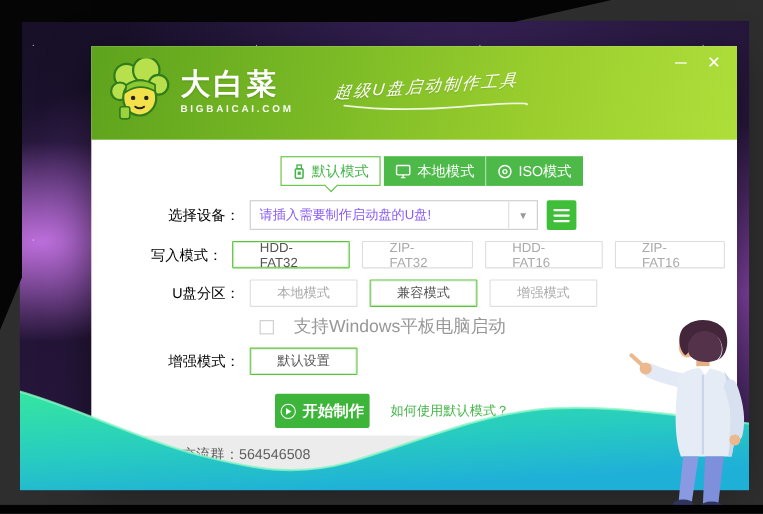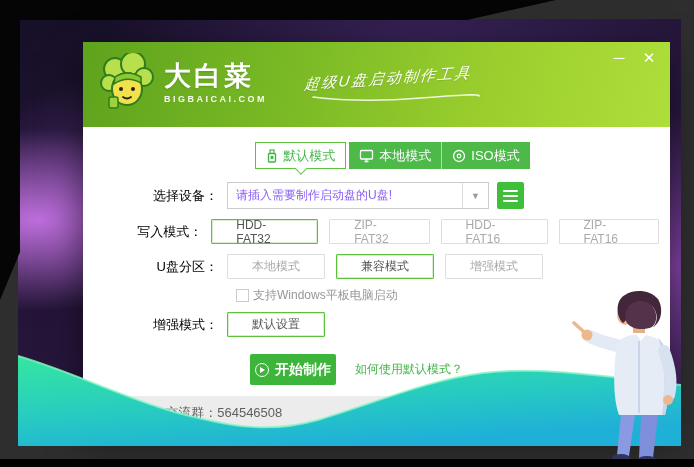--- a/index.html
+++ b/index.html
@@ -75,21 +75,21 @@
     justify-content:center; color:#999; font-size:9px; }
   .list-btn { width:27px; height:27px; background:#3fbe3a; border-radius:2px; margin-left:8px;
     display:flex; flex-direction:column; align-items:center; justify-content:center; gap:3px; cursor:pointer; }
   .list-btn i { display:block; width:15px; height:2px; background:#fff; border-radius:1px; }
   .opt-btn { height:25px; min-width:77px; padding:0 24px; margin-right:11px; background:#fff;
     border:1px solid #ddd; color:#aaa; font-size:12px; display:flex; align-items:center;
     justify-content:center; cursor:pointer; border-radius:1px; }
   .opt-btn.selected { border:1px solid #5cc23c; color:#555; box-shadow:inset 0 0 0 1px rgba(92,194,60,.25); }
   .check-row { padding-left:153px; margin-top:-2px; margin-bottom:8px; display:flex; align-items:center; }
   .checkbox { width:13px; height:13px; border:1px solid #ccc; background:#fff; cursor:pointer; }
-  .check-label { font-size:12px; color:#979797; margin-left:4px; }
+  .check-label { font-size:16px; color:#979797; margin-left:18px; }
 
   
   .action-row { display:flex; align-items:center; padding-left:167px; margin-top:17px; }
   .start-btn { height:31px; width:86px; background:#3db43a; color:#fff; font-size:14px; font-weight:bold;
     display:flex; align-items:center; justify-content:center; gap:6px; cursor:pointer; border-radius:2px; }
   .play-ic { width:14px; height:14px; border:1.5px solid #fff; border-radius:50%; display:flex;
     align-items:center; justify-content:center; }
   .play-ic b { width:0; height:0; border-left:5px solid #fff; border-top:3px solid transparent;
     border-bottom:3px solid transparent; margin-left:1px; }
   .help-link { margin-left:19px; font-size:12px; color:#44b549; cursor:pointer; }

